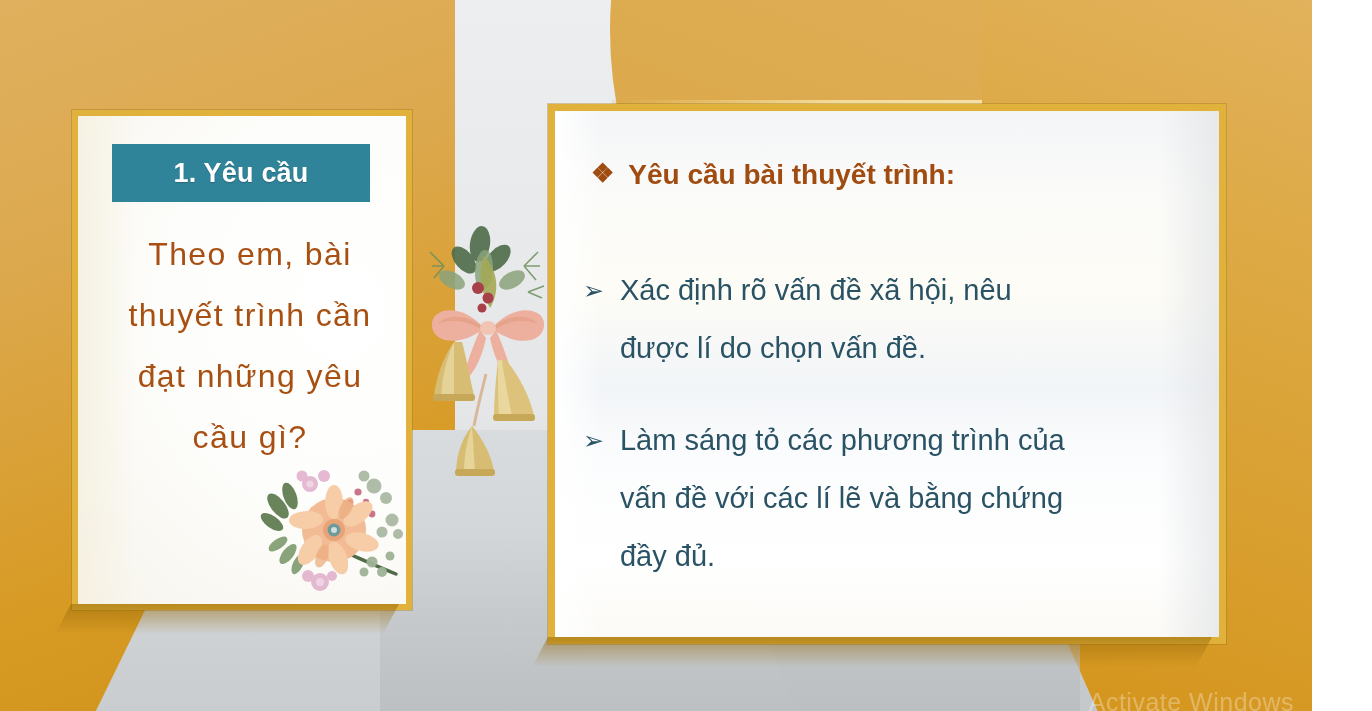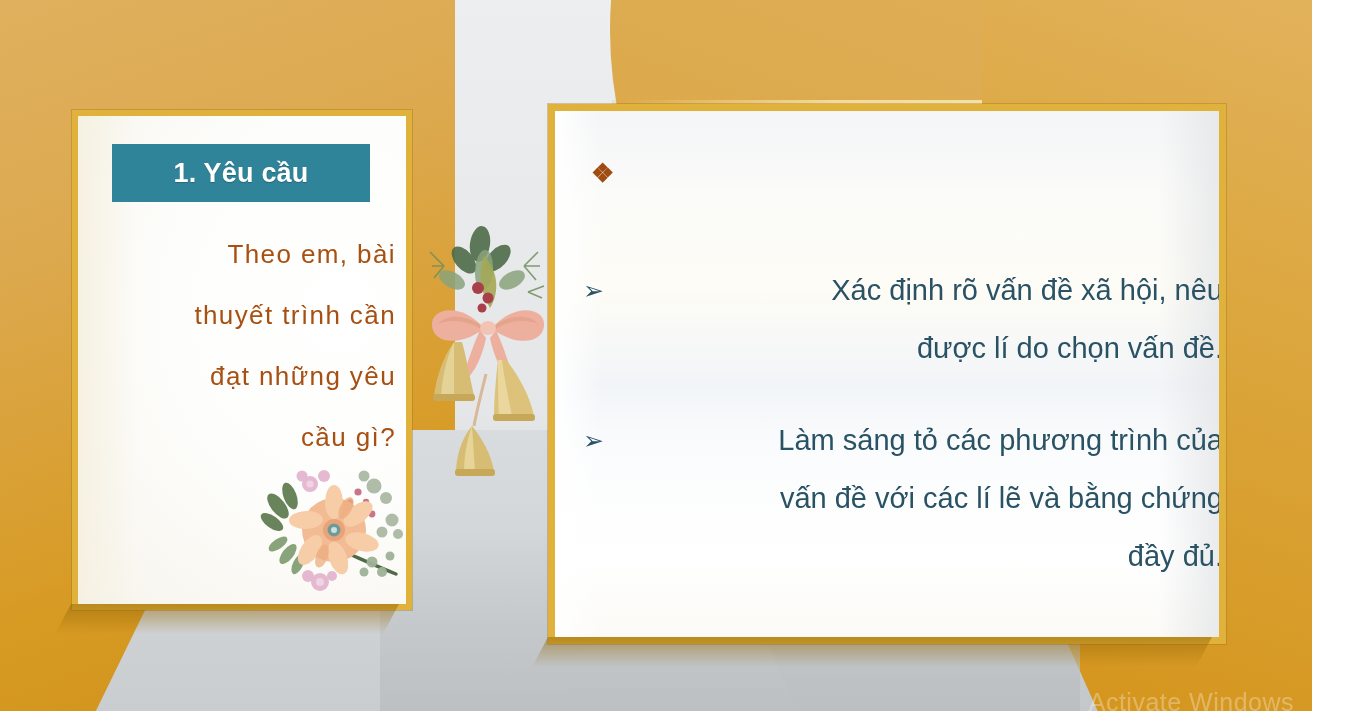--- a/index.html
+++ b/index.html
@@ -124,24 +124,24 @@
     font-weight: bold;
     display: flex; align-items: center; justify-content: center;
     letter-spacing: .2px;
     text-shadow: 0 1px 1px rgba(0,0,0,.22);
   }
   .left-question {
     position: absolute;
     left: 26px; top: 108px;
     width: 292px;
     color: #a84f12;
-    font-size: 26px;
+    font-size: 32px;
     line-height: 61px;
     letter-spacing: 1.4px;
-    text-align: right;
+    text-align: center;
     white-space: pre-line;
   }
   
   .flower {
     position: absolute;
     left: 168px; bottom: 6px;
     width: 170px; height: 140px;
   }
 
   
@@ -185,21 +185,21 @@
     font-size: 29px;
     line-height: 58px;
     display: flex; gap: 16px; align-items: flex-start;
   }
   .r-item .arrow {
     flex: 0 0 auto;
     font-size: 25px;
     line-height: 58px;
     color: #2a5265;
   }
-  .r-item .txt { flex: 1 1 auto; white-space: pre-line; text-align: right; }
+  .r-item .txt { flex: 1 1 auto; white-space: pre-line; }
   #r-item-0 { top: 150px; }
   #r-item-1 { top: 300px; }
   #r-item-1 .txt { text-indent: 0; }
 
   
   .bells {
     position: absolute;
     left: 424px; top: 222px;
     width: 128px; height: 256px;
   }
@@ -375,20 +375,21 @@
     </g>
   </svg>
 
   <div class="panel" id="right-panel">
     <div class="panel-inner">
       <div class="sheen-l"></div>
       <div class="sheen-r"></div>
 
       <div class="r-heading">
         <span class="bullet-diamond">❖</span>
+        <span>Yêu cầu bài thuyết trình:</span>
       </div>
 
       <div class="r-item" id="r-item-0">
         <span class="arrow">➢</span>
         <span class="txt">Xác định rõ vấn đề xã hội, nêu
  được lí do chọn vấn đề.</span>
       </div>
 
       <div class="r-item" id="r-item-1">
         <span class="arrow">➢</span>

